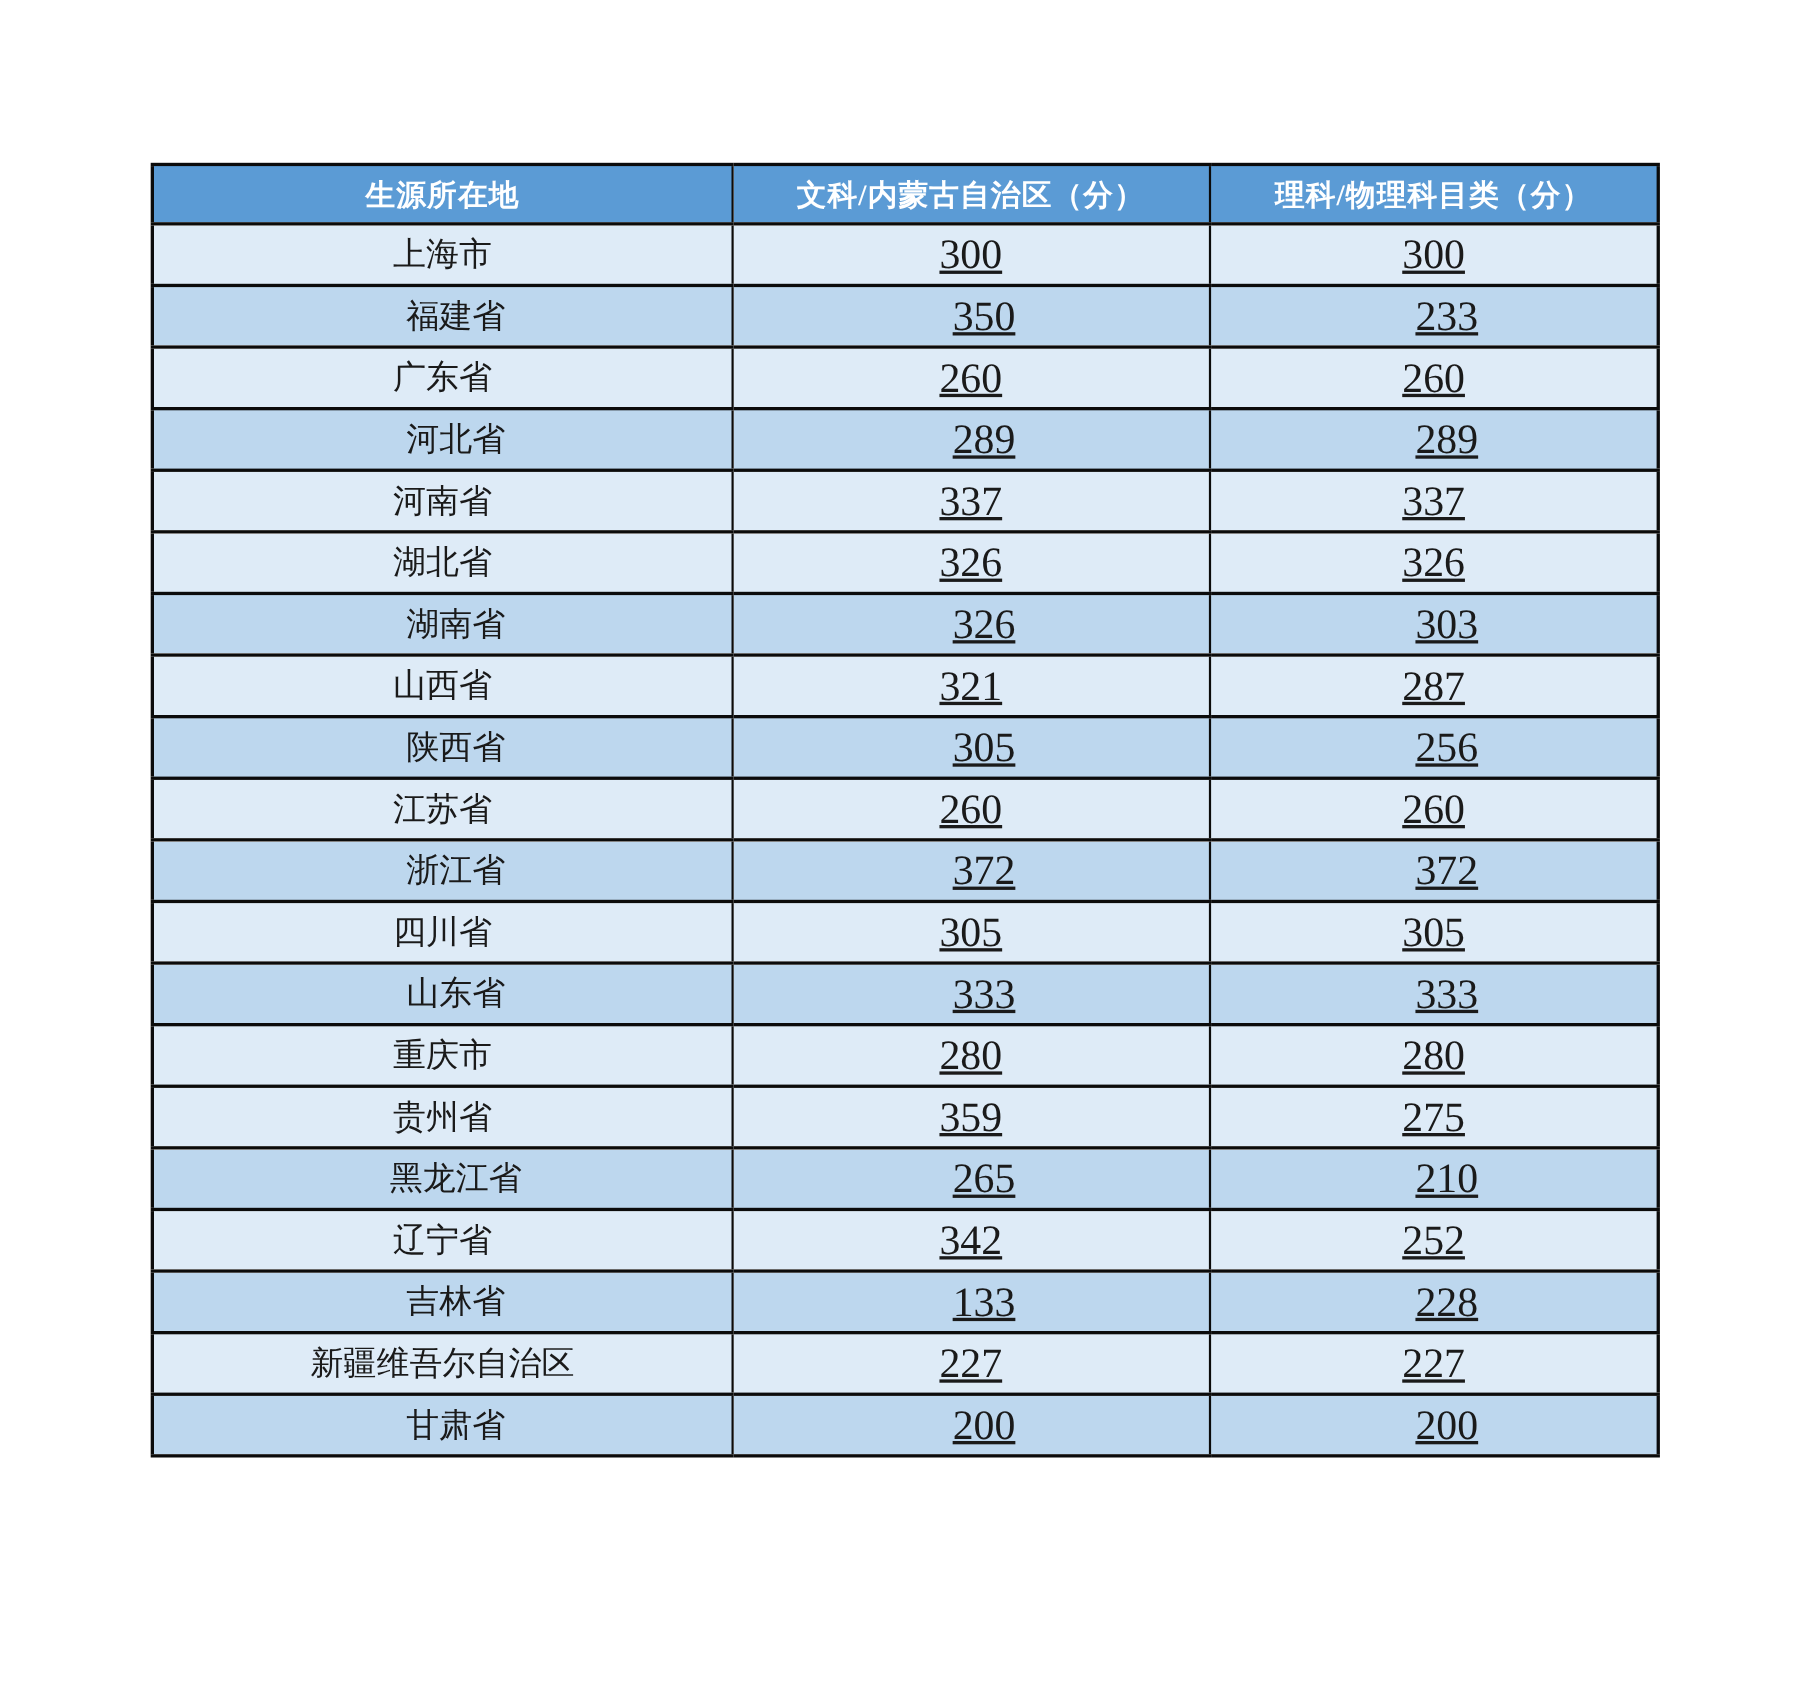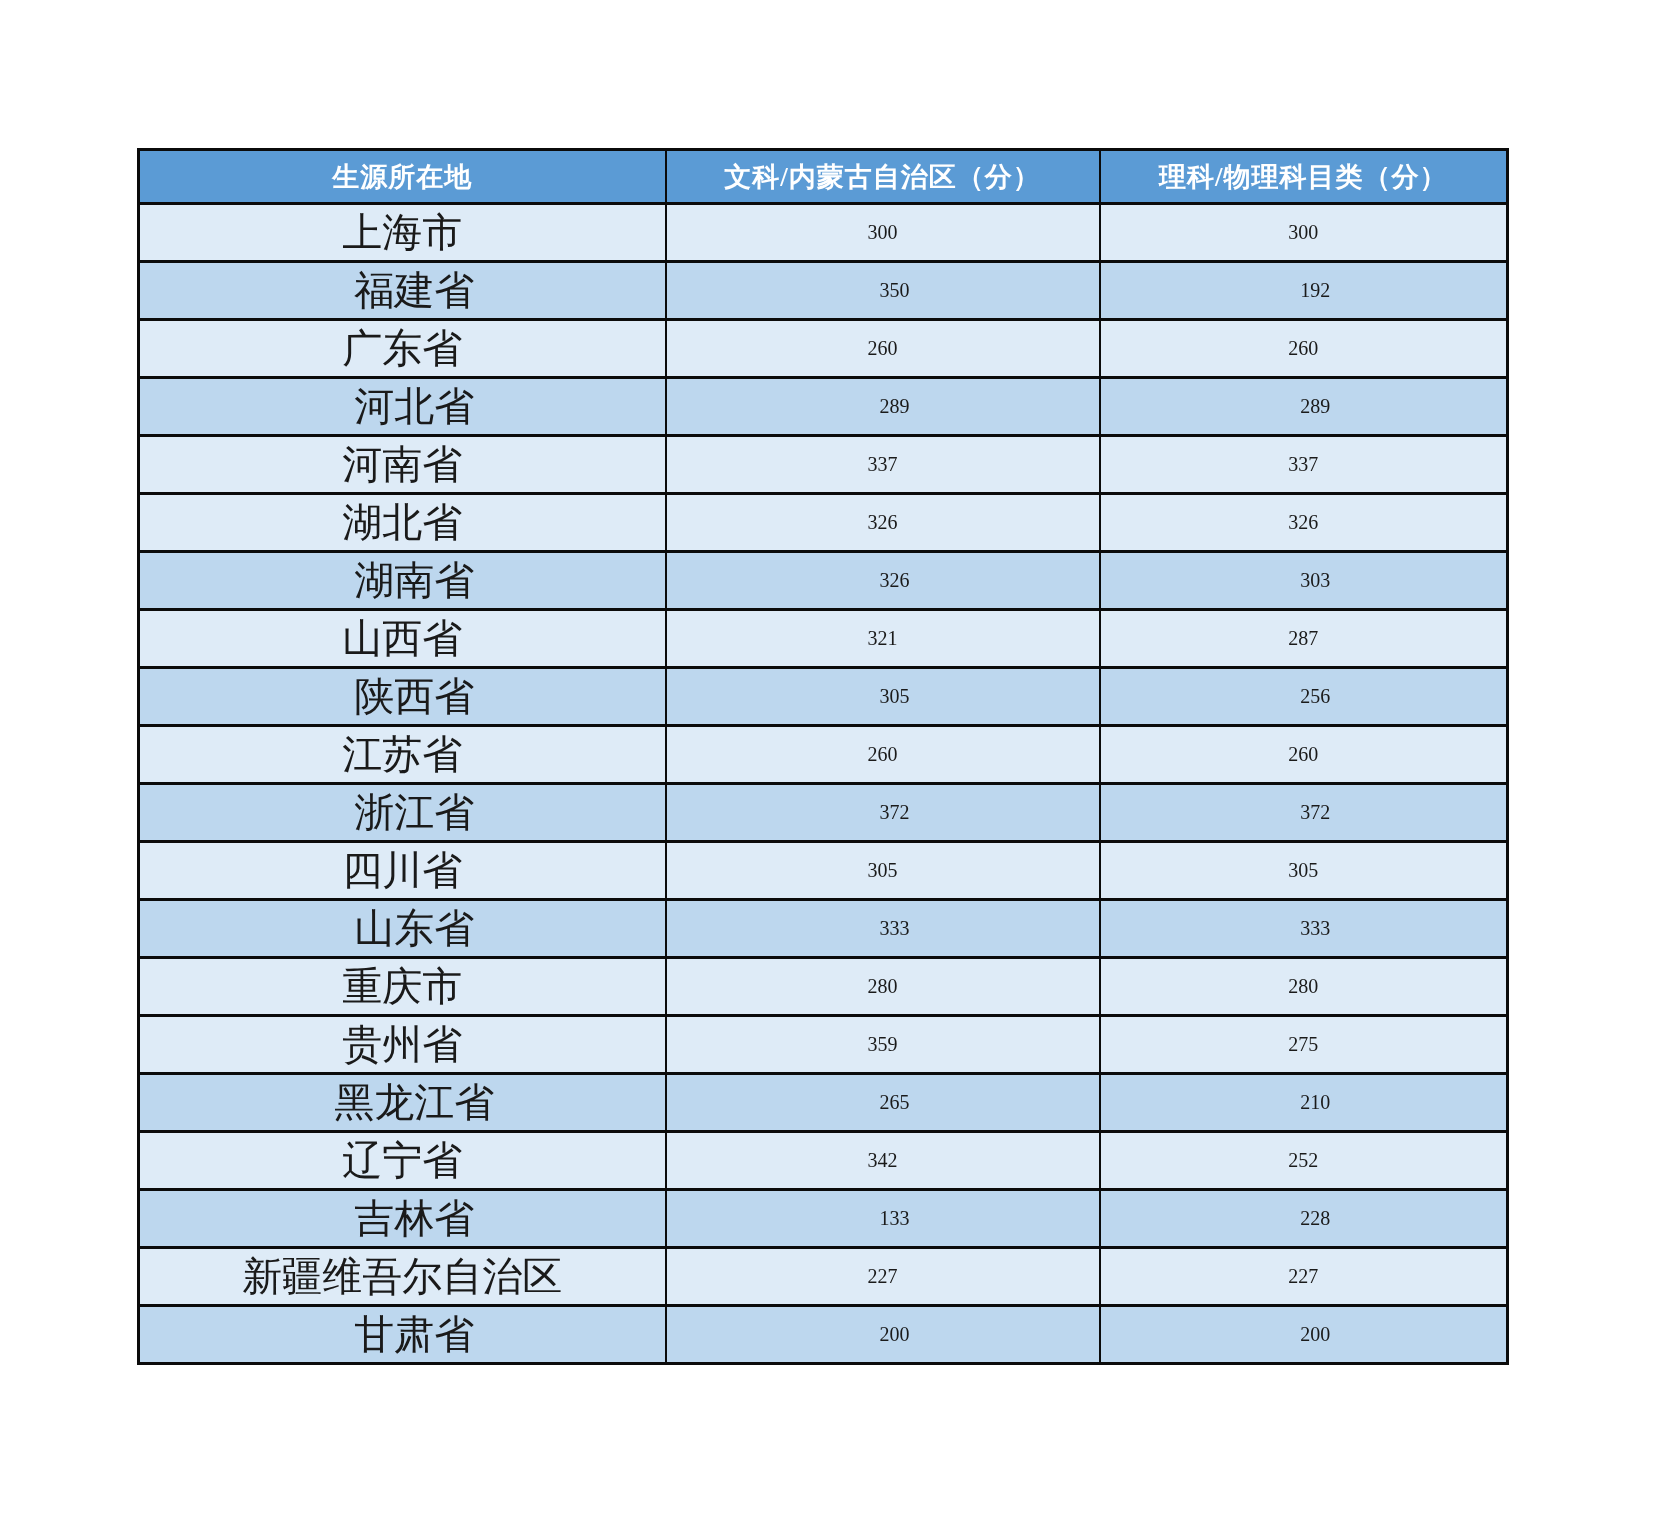--- a/index.html
+++ b/index.html
@@ -45,25 +45,26 @@
     font-weight: bold;
     font-size: 27px;
     letter-spacing: 1px;
   }
   table.score-table td {
     height: 53px;
     color: #1a1a1a;
   }
   table.score-table td.region {
     font-family: "Liberation Sans", "DejaVu Sans", sans-serif;
-    font-size: 40px;
+    font-size: 30px;
   }
   table.score-table td.score {
     font-family: "Liberation Serif", "DejaVu Serif", serif;
-    font-size: 20px;
+    font-size: 38px;
+    text-decoration: underline;
   }
   table.score-table tr.light td { background: #deebf7; }
   table.score-table tr.dark  td { background: #bdd7ee; padding-left: 24px; }
   table.score-table { border: 3px solid #0b0b0b; }
 </style>
 </head>
 <body>
 
 <div class="page">
   <table class="score-table">
@@ -81,21 +82,21 @@
     </thead>
     <tbody>
         <tr class="light">
           <td class="region">上海市</td>
           <td class="score">300</td>
           <td class="score">300</td>
         </tr>
         <tr class="dark">
           <td class="region">福建省</td>
           <td class="score">350</td>
-          <td class="score">192</td>
+          <td class="score">233</td>
         </tr>
         <tr class="light">
           <td class="region">广东省</td>
           <td class="score">260</td>
           <td class="score">260</td>
         </tr>
         <tr class="dark">
           <td class="region">河北省</td>
           <td class="score">289</td>
           <td class="score">289</td>

